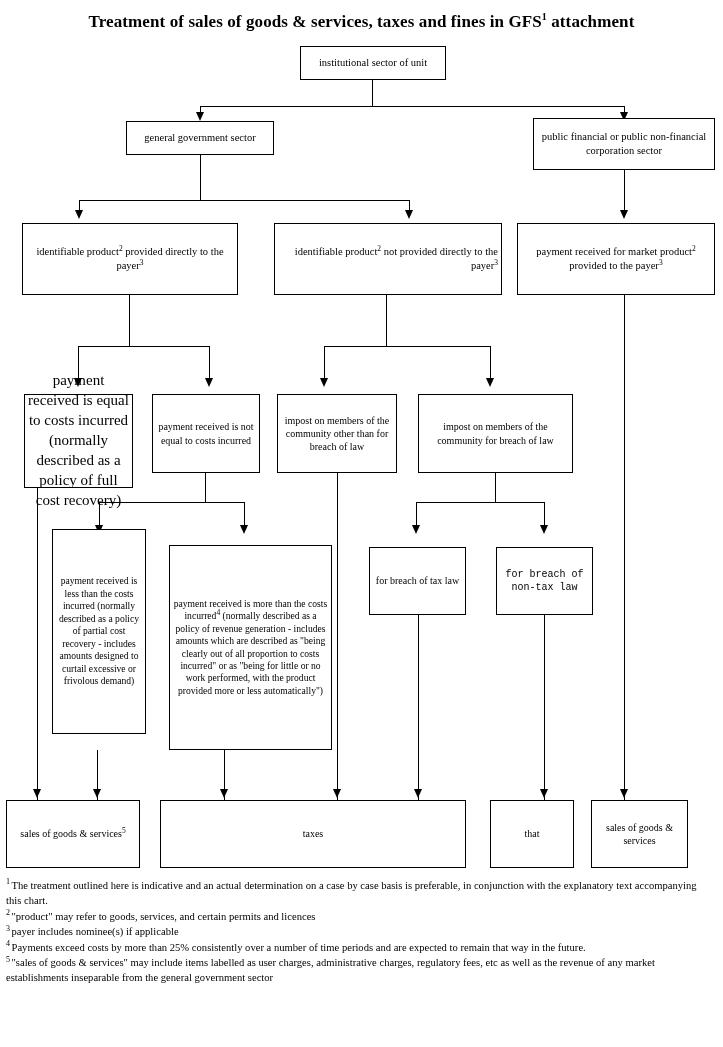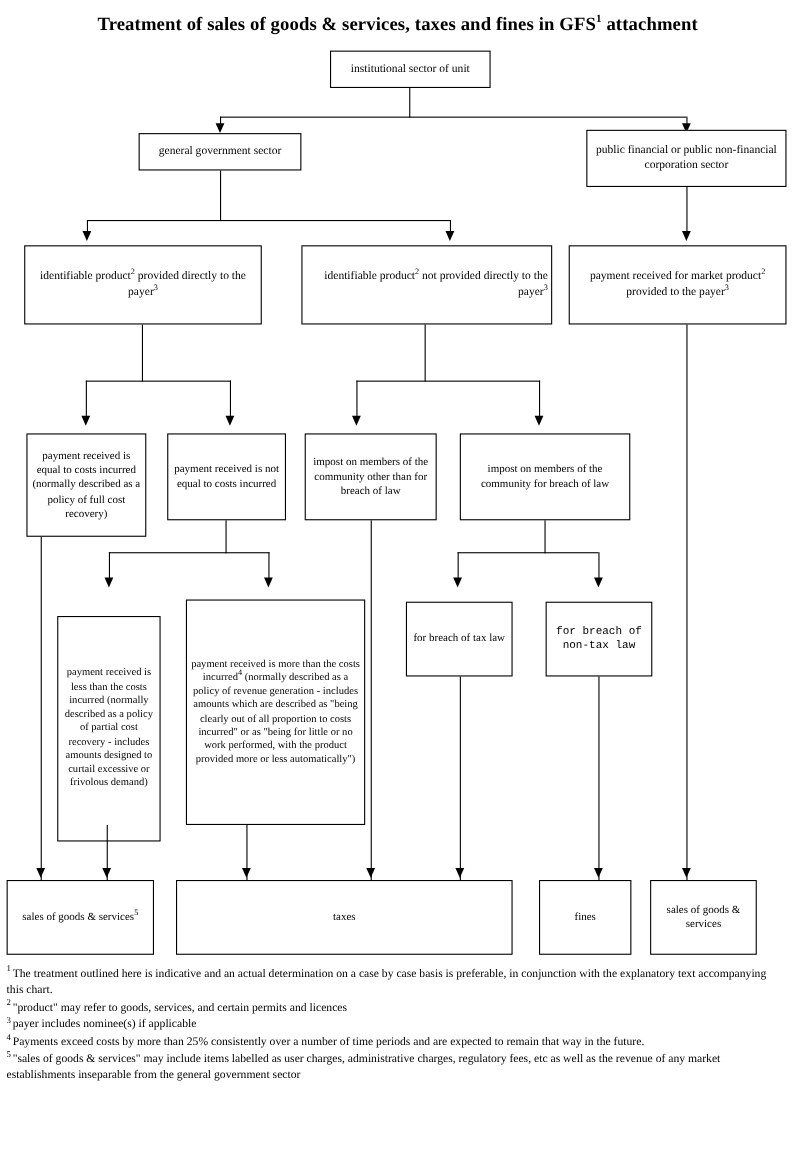--- a/index.html
+++ b/index.html
@@ -156,21 +156,21 @@
   <div class="vline" style="left:386px; top:295px; height:52px;"></div>
   <div class="hline" style="left:324px; top:346px; width:167px;"></div>
   <div class="vline" style="left:324px; top:346px; height:34px;"></div>
   <div class="arrow" style="left:320px; top:378px;"></div>
   <div class="vline" style="left:490px; top:346px; height:34px;"></div>
   <div class="arrow" style="left:486px; top:378px;"></div>
 
   <div class="vline" style="left:624px; top:295px; height:505px;"></div>
   <div class="arrow" style="left:620px; top:789px;"></div>
 
-  <div class="node" style="left:24px; top:394px; width:109px; height:94px; font-size:10px;">
+  <div class="node" style="left:24px; top:394px; width:109px; height:94px; font-size:15px;">
     <span class="txt">payment received is equal to costs incurred (normally described as a policy of full cost recovery)</span>
   </div>
 
   <div class="node" style="left:152px; top:394px; width:108px; height:79px; font-size:10px;">
     <span class="txt">payment received is not equal to costs incurred</span>
   </div>
 
   <div class="node" style="left:277px; top:394px; width:120px; height:79px; font-size:10px;">
     <span class="txt">impost on members of the community other than for breach of law</span>
   </div>
@@ -192,21 +192,21 @@
   <div class="vline" style="left:337px; top:473px; height:327px;"></div>
   <div class="arrow" style="left:333px; top:789px;"></div>
 
   <div class="vline" style="left:495px; top:473px; height:30px;"></div>
   <div class="hline" style="left:416px; top:502px; width:128px;"></div>
   <div class="vline" style="left:416px; top:502px; height:25px;"></div>
   <div class="arrow" style="left:412px; top:525px;"></div>
   <div class="vline" style="left:544px; top:502px; height:25px;"></div>
   <div class="arrow" style="left:540px; top:525px;"></div>
 
-  <div class="node" style="left:52px; top:560px; width:94px; height:205px; font-size:9.6px; line-height:1.3;">
+  <div class="node" style="left:52px; top:529px; width:94px; height:205px; font-size:9.6px; line-height:1.3;">
     <span class="txt">payment received is less than the costs incurred (normally described as a policy of partial cost recovery - includes amounts designed to curtail excessive or frivolous demand)</span>
   </div>
 
   <div class="node" style="left:169px; top:545px; width:163px; height:205px; font-size:9.6px; line-height:1.3;justify-content:center;">
     <span class="txt">payment received is more than the costs incurred<sup>4</sup> (normally described as a policy of revenue generation - includes amounts which are described as "being clearly out of all proportion to costs incurred" or as "being for little or no work performed, with the product provided more or less automatically")</span>
   </div>
 
   <div class="node" style="left:369px; top:547px; width:97px; height:68px; font-size:10px;">
     <span class="txt">for breach of tax law</span>
   </div>
@@ -229,21 +229,21 @@
 
   <div class="node" style="left:6px; top:800px; width:134px; height:68px; font-size:10px;">
     <span class="txt">sales of goods &amp; services<sup>5</sup></span>
   </div>
 
   <div class="node" style="left:160px; top:800px; width:306px; height:68px; font-size:10px;">
     <span class="txt">taxes</span>
   </div>
 
   <div class="node" style="left:490px; top:800px; width:84px; height:68px; font-size:10px;">
-    <span class="txt">fines</span>
+    <span class="txt">that</span>
   </div>
 
   <div class="node" style="left:591px; top:800px; width:97px; height:68px; font-size:10px;">
     <span class="txt">sales of goods &amp; services</span>
   </div>
 
   <div class="footnotes">
     <div class="fn"><sup>1</sup><span>The treatment outlined here is indicative and an actual determination on a case by case basis is preferable, in conjunction with the explanatory text accompanying this chart.</span></div>
     <div class="fn"><sup>2</sup><span>"product" may refer to goods, services, and certain permits and licences</span></div>
     <div class="fn"><sup>3</sup><span>payer includes nominee(s) if applicable</span></div>

